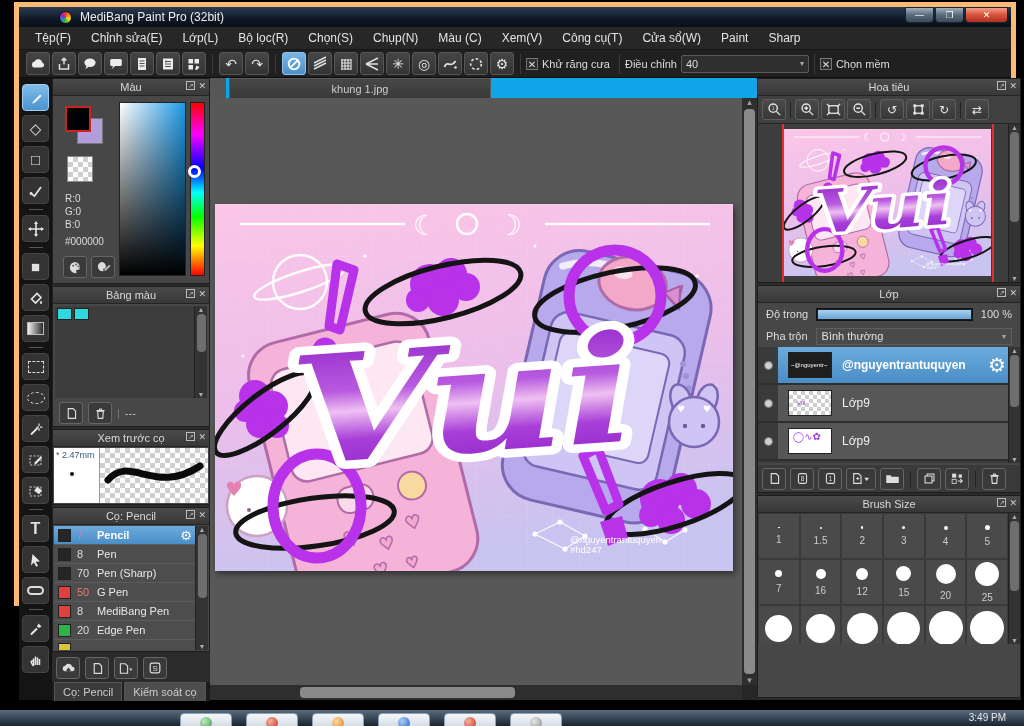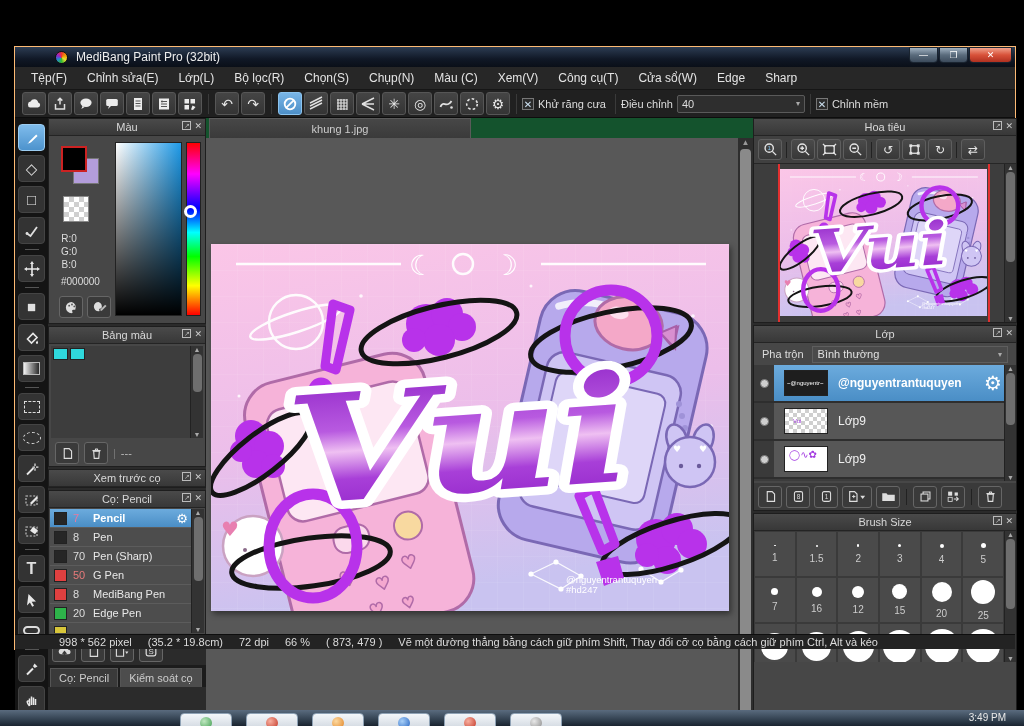--- a/index.html
+++ b/index.html
@@ -1,18 +1,18 @@
 <!DOCTYPE html>
 <html><head>
 <meta charset="utf-8">
 <style>
   html,body{margin:0;padding:0;background:#000;width:1024px;height:726px;overflow:hidden;
     font-family:"Liberation Sans","DejaVu Sans",sans-serif;-webkit-font-smoothing:antialiased;}
   *{box-sizing:border-box;}
-  #app{position:absolute;left:14px;top:2px;width:1002px;height:604px;background:#222;border:1px solid #fdba74;margin-top:44px;}
+  #app{position:absolute;left:14px;top:2px;width:1002px;height:604px;background:#222;border:5px solid #fdba74;}
   
   #titlebar{position:absolute;left:0;top:0;right:0;height:20px;
     background:linear-gradient(#2c3c52,#101826 60%,#0a0f18);display:flex;align-items:center;color:#eee;font-size:12px;}
   .applogo{width:13px;height:13px;border-radius:50%;margin:0 8px 0 40px;
     background:conic-gradient(#e33,#e90,#ed3,#3b3,#28c,#92c,#e33);border:1px solid #111;}
   .wbtns{position:absolute;right:3px;top:0;display:flex;}
   .wbtn{width:29px;height:16px;margin-left:1px;border:1px solid #1a2430;border-radius:0 0 4px 4px;
     background:linear-gradient(#9fb0c0,#5a6b7c 50%,#3c4b5c);color:#fff;font-size:9px;line-height:14px;text-align:center;}
   .wbtn.close{width:43px;background:linear-gradient(#f0a08a,#d8523a 50%,#b03020);font-weight:bold;}
   
@@ -44,21 +44,21 @@
   .shape-pill{width:17px;height:9px;border:2px solid #ddd;border-radius:6px;}
   
   #leftpanels{position:absolute;left:33px;top:71px;width:158px;height:622px;background:#2b2b2b;display:flex;flex-direction:column;}
   .panel{background:#474747;border:1px solid #1e1e1e;margin-bottom:2px;position:relative;}
   .phead{height:17px;background:linear-gradient(#4a4a4a,#383838);border-bottom:1px solid #242424;display:flex;
     align-items:center;justify-content:center;color:#d8d8d8;font-size:11px;position:relative;}
   .pops{position:absolute;right:3px;top:2px;display:flex;gap:3px;}
   .popout{width:9px;height:9px;border:1px solid #bbb;color:#bbb;font-size:7px;line-height:7px;text-align:center;}
   .pclose{color:#ccc;font-size:9px;line-height:11px;}
   
-  #colorbody{height:187px;position:relative;text-align:center;}
+  #colorbody{height:187px;position:relative;}
   .checker{background-image:conic-gradient(#cfcfcf 25%,#fff 0 50%,#cfcfcf 0 75%,#fff 0);background-size:10px 10px;}
   #fgswatch{position:absolute;left:12px;top:10px;width:26px;height:26px;background:#000;border:2px solid #c22;z-index:2;}
   #bgswatch{position:absolute;left:24px;top:22px;width:26px;height:26px;background:#b39ddb;border:1px solid #777;}
   #transswatch{position:absolute;left:14px;top:60px;width:26px;height:26px;border:1px solid #888;}
   .rgbtxt{position:absolute;left:12px;top:96px;color:#ddd;font-size:10px;line-height:13px;}
   .hextxt{position:absolute;left:12px;top:140px;color:#ddd;font-size:10px;}
   .palbtns{position:absolute;left:10px;top:160px;display:flex;gap:4px;}
   .pb{width:24px;height:22px;background:#3a3a3a;border:1px solid #666;border-radius:3px;display:flex;align-items:center;justify-content:center;}
   #svbox{position:absolute;left:66px;top:6px;width:67px;height:174px;border:1px solid #222;
     background:linear-gradient(to bottom,rgba(0,0,0,0),#000),linear-gradient(to right,#fff,#1e9ae8);}
@@ -85,21 +85,21 @@
   .brow .num{width:20px;font-size:11px;color:#ddd;flex:none;}
   .brow .bname{font-size:11px;color:#e8e8e8;flex:1;}
   .brow.sel .bname{font-weight:bold;color:#fff;}
   .brow .gear{color:#fff;font-size:13px;margin-right:16px;}
   #brushicons{display:flex;gap:5px;padding:3px 4px;height:28px;background:#2b2b2b;}
   #brushtabs{display:flex;height:22px;background:#1c1c1c;align-items:flex-end;gap:2px;padding-left:2px;}
   .btab{font-size:11px;color:#ccc;padding:3px 8px;background:#3a3a3a;border:1px solid #555;border-bottom:none;}
   .btab.alt{background:#4d4d4d;}
   
   #canvasarea{position:absolute;left:191px;top:71px;width:547px;height:622px;background:#565656;}
-  #tabbar{position:absolute;left:0;top:0;right:0;height:20px;background:#14532d;display:flex;}
+  #tabbar{position:absolute;left:16px;top:0;right:0;height:20px;background:#0ea5e9;display:flex;}
   #doctab{width:262px;background:linear-gradient(#474747,#3a3a3a);border:1px solid #5a5a5a;border-bottom:none;
     color:#ccc;font-size:11px;display:flex;align-items:center;justify-content:center;margin-left:3px;}
   #viewport{position:absolute;left:0;top:20px;right:15px;bottom:15px;background:#585858;overflow:hidden;}
   #artwork{position:absolute;left:5px;top:106px;width:518px;height:367px;box-shadow:2px 3px 6px rgba(0,0,0,.45);}
   .sbarv{position:absolute;right:0;top:20px;bottom:15px;width:15px;background:#2e2e2e;display:flex;flex-direction:column;align-items:center;color:#999;font-size:8px;}
   .sbarv .vthumb{width:11px;flex:1;margin:2px 0;background:#8a8a8a;}
   .sbarh{position:absolute;left:0;right:15px;bottom:0;height:15px;background:#2e2e2e;position:absolute;}
   .hthumb{position:absolute;left:90px;top:2px;width:215px;height:11px;background:#8a8a8a;border-radius:4px;}
   .scorner{position:absolute;right:0;bottom:0;width:15px;height:15px;background:#262626;}
   
@@ -171,21 +171,21 @@
       <span class="menu-item">Tệp(F)</span>
       <span class="menu-item">Chỉnh sửa(E)</span>
       <span class="menu-item">Lớp(L)</span>
       <span class="menu-item">Bộ lọc(R)</span>
       <span class="menu-item">Chọn(S)</span>
       <span class="menu-item">Chụp(N)</span>
       <span class="menu-item">Màu (C)</span>
       <span class="menu-item">Xem(V)</span>
       <span class="menu-item">Công cụ(T)</span>
       <span class="menu-item">Cửa sổ(W)</span>
-      <span class="menu-item">Edge</span>
+      <span class="menu-item">Paint</span>
       <span class="menu-item">Sharp</span>
     </div>
 
   <div id="toolbar">
     <div class="btn24">
         <svg width="16" height="16" viewBox="0 0 16 16">
           <path d="M4.2 11.5a3 3 0 0 1 .4-5.9A4 4 0 0 1 12.2 6.4a2.6 2.6 0 0 1-.3 5.1z" fill="#ececec"></path>
         </svg>
       </div>
     <div class="btn24">
@@ -276,21 +276,21 @@
     <span class="chk">✕</span>
     <span class="tlabel">Khử răng cưa</span>
     <span class="tsep"></span>
     <span class="tlabel">Điều chỉnh</span>
     <div class="dd">
       <span>40</span>
       <span class="arr">▾</span>
     </div>
     <span class="tsep"></span>
     <span class="chk">✕</span>
-    <span class="tlabel">Chỉnh mềm</span>
+    <span class="tlabel">Chọn mềm</span>
   </div>
 
   <div id="toolcol">
     <div class="tbtn sel">
         <svg width="16" height="16" viewBox="0 0 16 16">
           <path d="M3 13.5c1.6-.3 2-1.8 3-2.8l6.2-6.2 1.4 1.4-6.2 6.2c-1 1-2.6 1.7-4.4 1.4z" fill="#fff"></path>
         </svg>
       </div>
     <div class="tbtn">◇</div>
     <div class="tbtn">□</div>
@@ -458,20 +458,31 @@
     </div>
 
     <div class="panel">
       <div class="phead">
           <span>Xem trước cọ</span>
         <span class="pops">
             <span class="popout">↗</span>
             <span class="pclose">✕</span>
           </span>
         </div>
+      <div id="prevbody">
+        <div id="prevleft">
+          <span style="position:absolute;left:2px;top:2px">* 2.47mm</span>
+          <span style="position:absolute;left:16px;top:24px;width:4px;height:4px;background:#111;border-radius:50%"></span>
+        </div>
+        <div id="prevwave" class="checker">
+          <svg width="108" height="55" viewBox="0 0 108 55">
+              <path d="M8 32C30 6 55 48 100 18" stroke="#0a0a0a" stroke-width="7" fill="none" stroke-linecap="round"></path>
+            </svg>
+        </div>
+      </div>
     </div>
 
     <div class="panel">
       <div class="phead">
           <span>Cọ: Pencil</span>
         <span class="pops">
             <span class="popout">↗</span>
             <span class="pclose">✕</span>
           </span>
         </div>
@@ -791,20 +802,27 @@
 
     <div class="panel">
       <div class="phead">
           <span>Lớp</span>
         <span class="pops">
             <span class="popout">↗</span>
             <span class="pclose">✕</span>
           </span>
         </div>
       <div class="lrow">
+        <span>Độ trong</span>
+        <span class="slider">
+            <span class="sliderfill"></span>
+          </span>
+        <span>100 %</span>
+      </div>
+      <div class="lrow">
         <span>Pha trộn</span>
         <span class="ldd">
           <span>Bình thường</span>
           <span style="margin-left:auto;font-size:8px;color:#aaa">▾</span>
         </span>
       </div>
       <div id="layerlist">
         <div id="layerrows">
             <div class="layrow sel">
               <span class="laydot">
@@ -975,28 +993,20 @@
           </div>
         <div class="vscroll" style="width:12px;position:absolute;right:0;top:0;bottom:0">
             <span>▲</span>
             <span class="vthumb" style="height:70px"></span>
             <span style="margin-top:auto">▼</span>
           </div>
       </div>
     </div>
   </div>
 
-  <div id="statusbar">
-    <span>998 * 562 pixel</span>
-    <span>(35.2 * 19.8cm)</span>
-    <span>72 dpi</span>
-    <span>66 %</span>
-    <span>( 873, 479 )</span>
-    <span>Vẽ một đường thẳng bằng cách giữ phím Shift, Thay đổi cỡ cọ bằng cách giữ phím Ctrl, Alt và kéo</span>
-  </div>
 </div>
 
 <div id="taskbar">
   <div class="task">
       <i style="background:radial-gradient(circle at 35% 35%,#bfe8c0,#3a9a4a)"></i>
     </div>
   <div class="task">
       <i style="background:radial-gradient(circle at 35% 35%,#f8b0a0,#c03020)"></i>
     </div>
   <div class="task">

